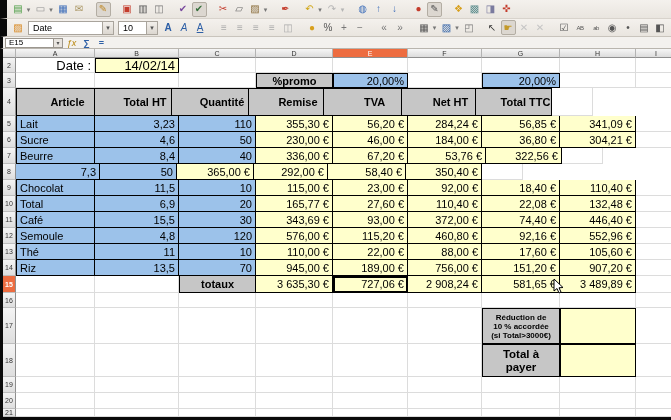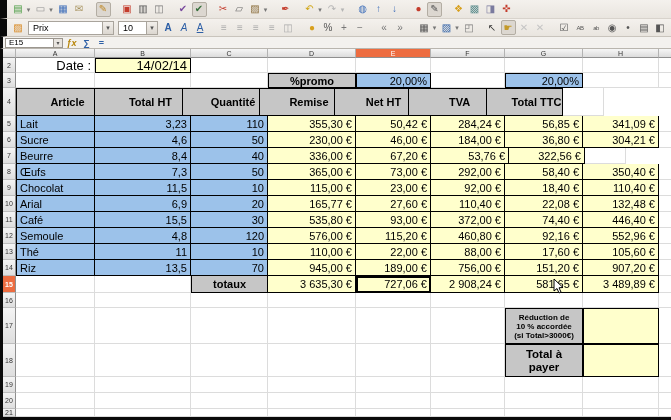--- a/index.html
+++ b/index.html
@@ -40,21 +40,21 @@
   .finput { flex:1; height:10px; background:#fff; border:1px solid #c2beb6; font-size:8px;
             line-height:8px; padding-left:3px; white-space:nowrap; overflow:hidden; }
 
   
   .sheet { width:671px; border-left:3px solid #0a0a0a; background:#fff; }
   .srow { display:flex; width:668px; }
   .h9{height:9px} .h15{height:15px} .h16{height:16px} .h17{height:17px}
   .h28{height:28px} .h33{height:33px} .h36{height:36px} .h8{height:8px}
   .c { flex:none; height:100%; display:flex; align-items:center; overflow:hidden;
        white-space:nowrap; font-size:11px; color:#000; }
-  .w-rh{width:13px} .w-a{width:79px} .w-b{width:96px} .w-c{width:77px} .w-d{width:88px}
+  .w-rh{width:13px} .w-a{width:79px} .w-b{width:84px} .w-c{width:77px} .w-d{width:77px}
   .w-e{width:75px} .w-f{width:74px} .w-g{width:78px} .w-h{width:76px} .w-i{width:41px}
   .g { border-right:1px solid #dcdcdc; border-bottom:1px solid #dcdcdc; }
   .rh { background:linear-gradient(#f4f4f4,#dedede); border-right:1px solid #8f8f8f;
         border-bottom:1px solid #bdbdbd; font-size:7px; color:#333; justify-content:center; }
   .rh.sel { background:#ed6c40; color:#fff; font-weight:bold; }
   .chc { background:linear-gradient(#f6f6f6,#dcdcdc); border-right:1px solid #b3b3b3;
          border-bottom:1px solid #8f8f8f; font-size:7px; color:#333; justify-content:center; }
   .chc.sel { background:#ed6c40; color:#fff; }
   .num { justify-content:flex-end; padding-right:3px; }
   .left { justify-content:flex-start; padding-left:3px; }
@@ -120,21 +120,21 @@
       <span class="tbi sep"></span>
       <span class="tbi" style="color: rgb(216, 160, 29);">❖</span>
       <span class="tbi" style="color: rgb(95, 143, 143);">▩</span>
       <span class="tbi" style="color: rgb(122, 122, 158);">◨</span>
       <span class="tbi" style="color: rgb(196, 60, 44);">✜</span>
     </div>
 
   <div class="tbar tbar-fmt">
     <span class="tbi" style="color:#d8861c">▨</span>
     <div class="combo w-font">
-      <span class="val">Prix</span>
+      <span class="val">Date</span>
       <span class="drop">▾</span>
     </div>
     <div class="combo w-size">
       <span class="val">10</span>
       <span class="drop">▾</span>
     </div>
     <span style="display:flex;align-items:center">
 
     <span class="tbi bold" style="color: rgb(45, 95, 166);">A</span>
         <span class="tbi italic" style="color: rgb(45, 95, 166);">A</span>
@@ -176,21 +176,21 @@
         <span class="tbi" style="color: rgb(85, 85, 85);">▤</span>
         <span class="tbi" style="color: rgb(85, 85, 85);">◧</span>
       </span>
   </div>
 
   <div class="fbar">
     <div class="namebox">
       <span class="val">E15</span>
       <span class="drop">▾</span>
     </div>
-    <span class="fbtn" style="color:#b8860b;font-style:italic;font-weight:bold">ƒx</span>
+    <span class="fbtn" style="color:#b8860b;font-style:italic;font-weight:normal">ƒx</span>
     <span class="fbtn" style="color:#2d5fa6;font-weight:bold">∑</span>
     <span class="fbtn" style="color:#2d5fa6;font-weight:bold">=</span>
   </div>
 
   <div class="sheet">
 
     <div class="srow h9">
       <div class="c w-rh chc"></div>
       <div class="c w-a chc">A</div>
       <div class="c w-b chc">B</div>
@@ -228,35 +228,35 @@
       <div class="c w-h g"></div>
       <div class="c w-i g"></div>
     </div>
 
     <div class="srow h28">
       <div class="c w-rh rh">4</div>
       <div class="c w-a tb tbt tbl gray ctr bold">Article</div>
       <div class="c w-d tb tbt gray ctr bold">Total HT</div>
       <div class="c w-c tb tbt gray ctr bold">Quantité</div>
       <div class="c w-e tb tbt gray ctr bold">Remise</div>
+      <div class="c w-g tb tbt gray ctr bold">TVA</div>
       <div class="c w-f tb tbt gray ctr bold">Net HT</div>
-      <div class="c w-g tb tbt gray ctr bold">TVA</div>
       <div class="c w-h tb tbt gray ctr bold">Total TTC</div>
       <div class="c w-i g"></div>
     </div>
 
     <div>
 
     <div class="srow h16">
         <div class="c w-rh rh">5</div>
         <div class="c w-a tb tbl blue left">Lait</div>
         <div class="c w-b tb blue num">3,23</div>
         <div class="c w-c tb blue num">110</div>
         <div class="c w-d tb yel num">355,30 €</div>
-        <div class="c w-e tb yel num">50,42 €</div>
+        <div class="c w-e tb yel num">56,20 €</div>
         <div class="c w-f tb yel num">284,24 €</div>
         <div class="c w-g tb yel num">56,85 €</div>
         <div class="c w-h tb yel num">341,09 €</div>
         <div class="c w-i g"></div>
       </div>
         <div class="srow h16">
         <div class="c w-rh rh">6</div>
         <div class="c w-a tb tbl blue left">Sucre</div>
         <div class="c w-b tb blue num">4,6</div>
         <div class="c w-c tb blue num">50</div>
@@ -273,60 +273,58 @@
         <div class="c w-b tb blue num">8,4</div>
         <div class="c w-c tb blue num">40</div>
         <div class="c w-d tb yel num">336,00 €</div>
         <div class="c w-e tb yel num">67,20 €</div>
         <div class="c w-g tb yel num">53,76 €</div>
         <div class="c w-h tb yel num">322,56 €</div>
         <div class="c w-i g"></div>
       </div>
         <div class="srow h16">
         <div class="c w-rh rh">8</div>
-        <div class="c w-a tb tbl blue left">Œufs</div>
         <div class="c w-b tb blue num">7,3</div>
         <div class="c w-c tb blue num">50</div>
         <div class="c w-d tb yel num">365,00 €</div>
-        <div class="c w-e tb yel num">73,00 €</div>
         <div class="c w-f tb yel num">292,00 €</div>
         <div class="c w-g tb yel num">58,40 €</div>
         <div class="c w-h tb yel num">350,40 €</div>
         <div class="c w-i g"></div>
       </div>
         <div class="srow h16">
         <div class="c w-rh rh">9</div>
         <div class="c w-a tb tbl blue left">Chocolat</div>
         <div class="c w-b tb blue num">11,5</div>
         <div class="c w-c tb blue num">10</div>
         <div class="c w-d tb yel num">115,00 €</div>
         <div class="c w-e tb yel num">23,00 €</div>
         <div class="c w-f tb yel num">92,00 €</div>
         <div class="c w-g tb yel num">18,40 €</div>
         <div class="c w-h tb yel num">110,40 €</div>
         <div class="c w-i g"></div>
       </div>
         <div class="srow h16">
         <div class="c w-rh rh">10</div>
-        <div class="c w-a tb tbl blue left">Arial</div>
+        <div class="c w-a tb tbl blue left">Total</div>
         <div class="c w-b tb blue num">6,9</div>
         <div class="c w-c tb blue num">20</div>
         <div class="c w-d tb yel num">165,77 €</div>
         <div class="c w-e tb yel num">27,60 €</div>
         <div class="c w-f tb yel num">110,40 €</div>
         <div class="c w-g tb yel num">22,08 €</div>
         <div class="c w-h tb yel num">132,48 €</div>
         <div class="c w-i g"></div>
       </div>
         <div class="srow h16">
         <div class="c w-rh rh">11</div>
         <div class="c w-a tb tbl blue left">Café</div>
         <div class="c w-b tb blue num">15,5</div>
         <div class="c w-c tb blue num">30</div>
-        <div class="c w-d tb yel num">535,80 €</div>
+        <div class="c w-d tb yel num">343,69 €</div>
         <div class="c w-e tb yel num">93,00 €</div>
         <div class="c w-f tb yel num">372,00 €</div>
         <div class="c w-g tb yel num">74,40 €</div>
         <div class="c w-h tb yel num">446,40 €</div>
         <div class="c w-i g"></div>
       </div>
         <div class="srow h16">
         <div class="c w-rh rh">12</div>
         <div class="c w-a tb tbl blue left">Semoule</div>
         <div class="c w-b tb blue num">4,8</div>

